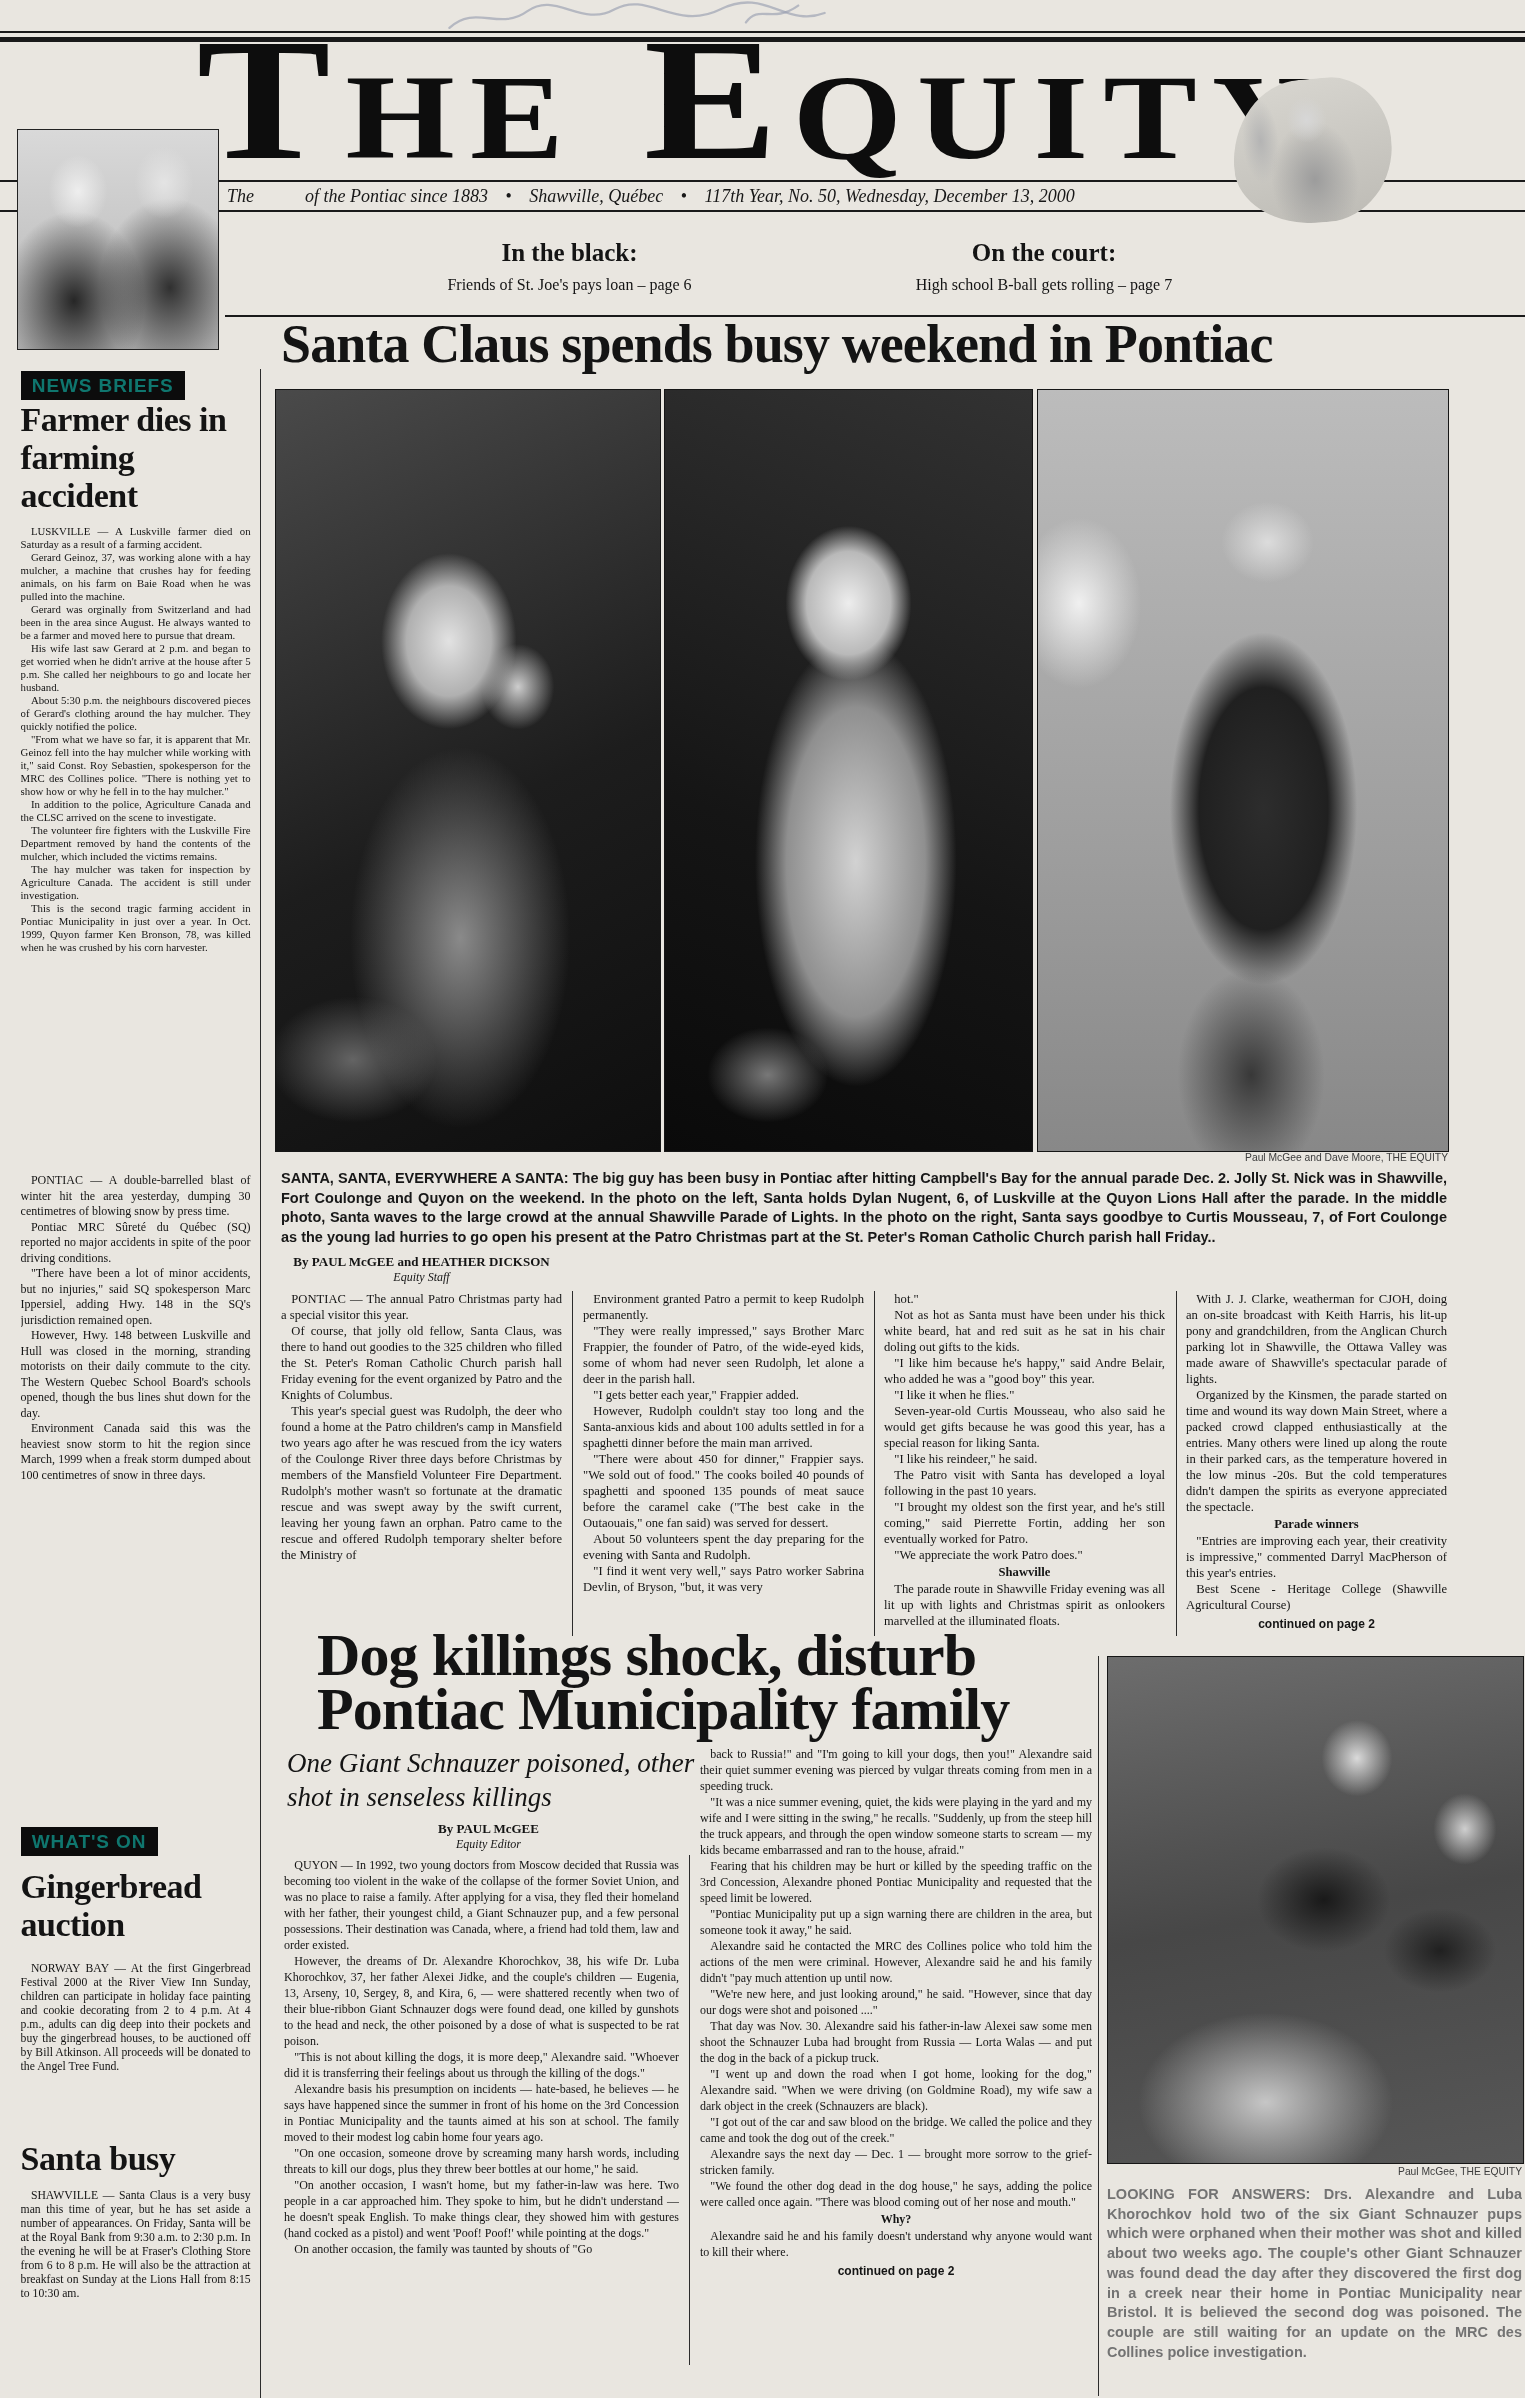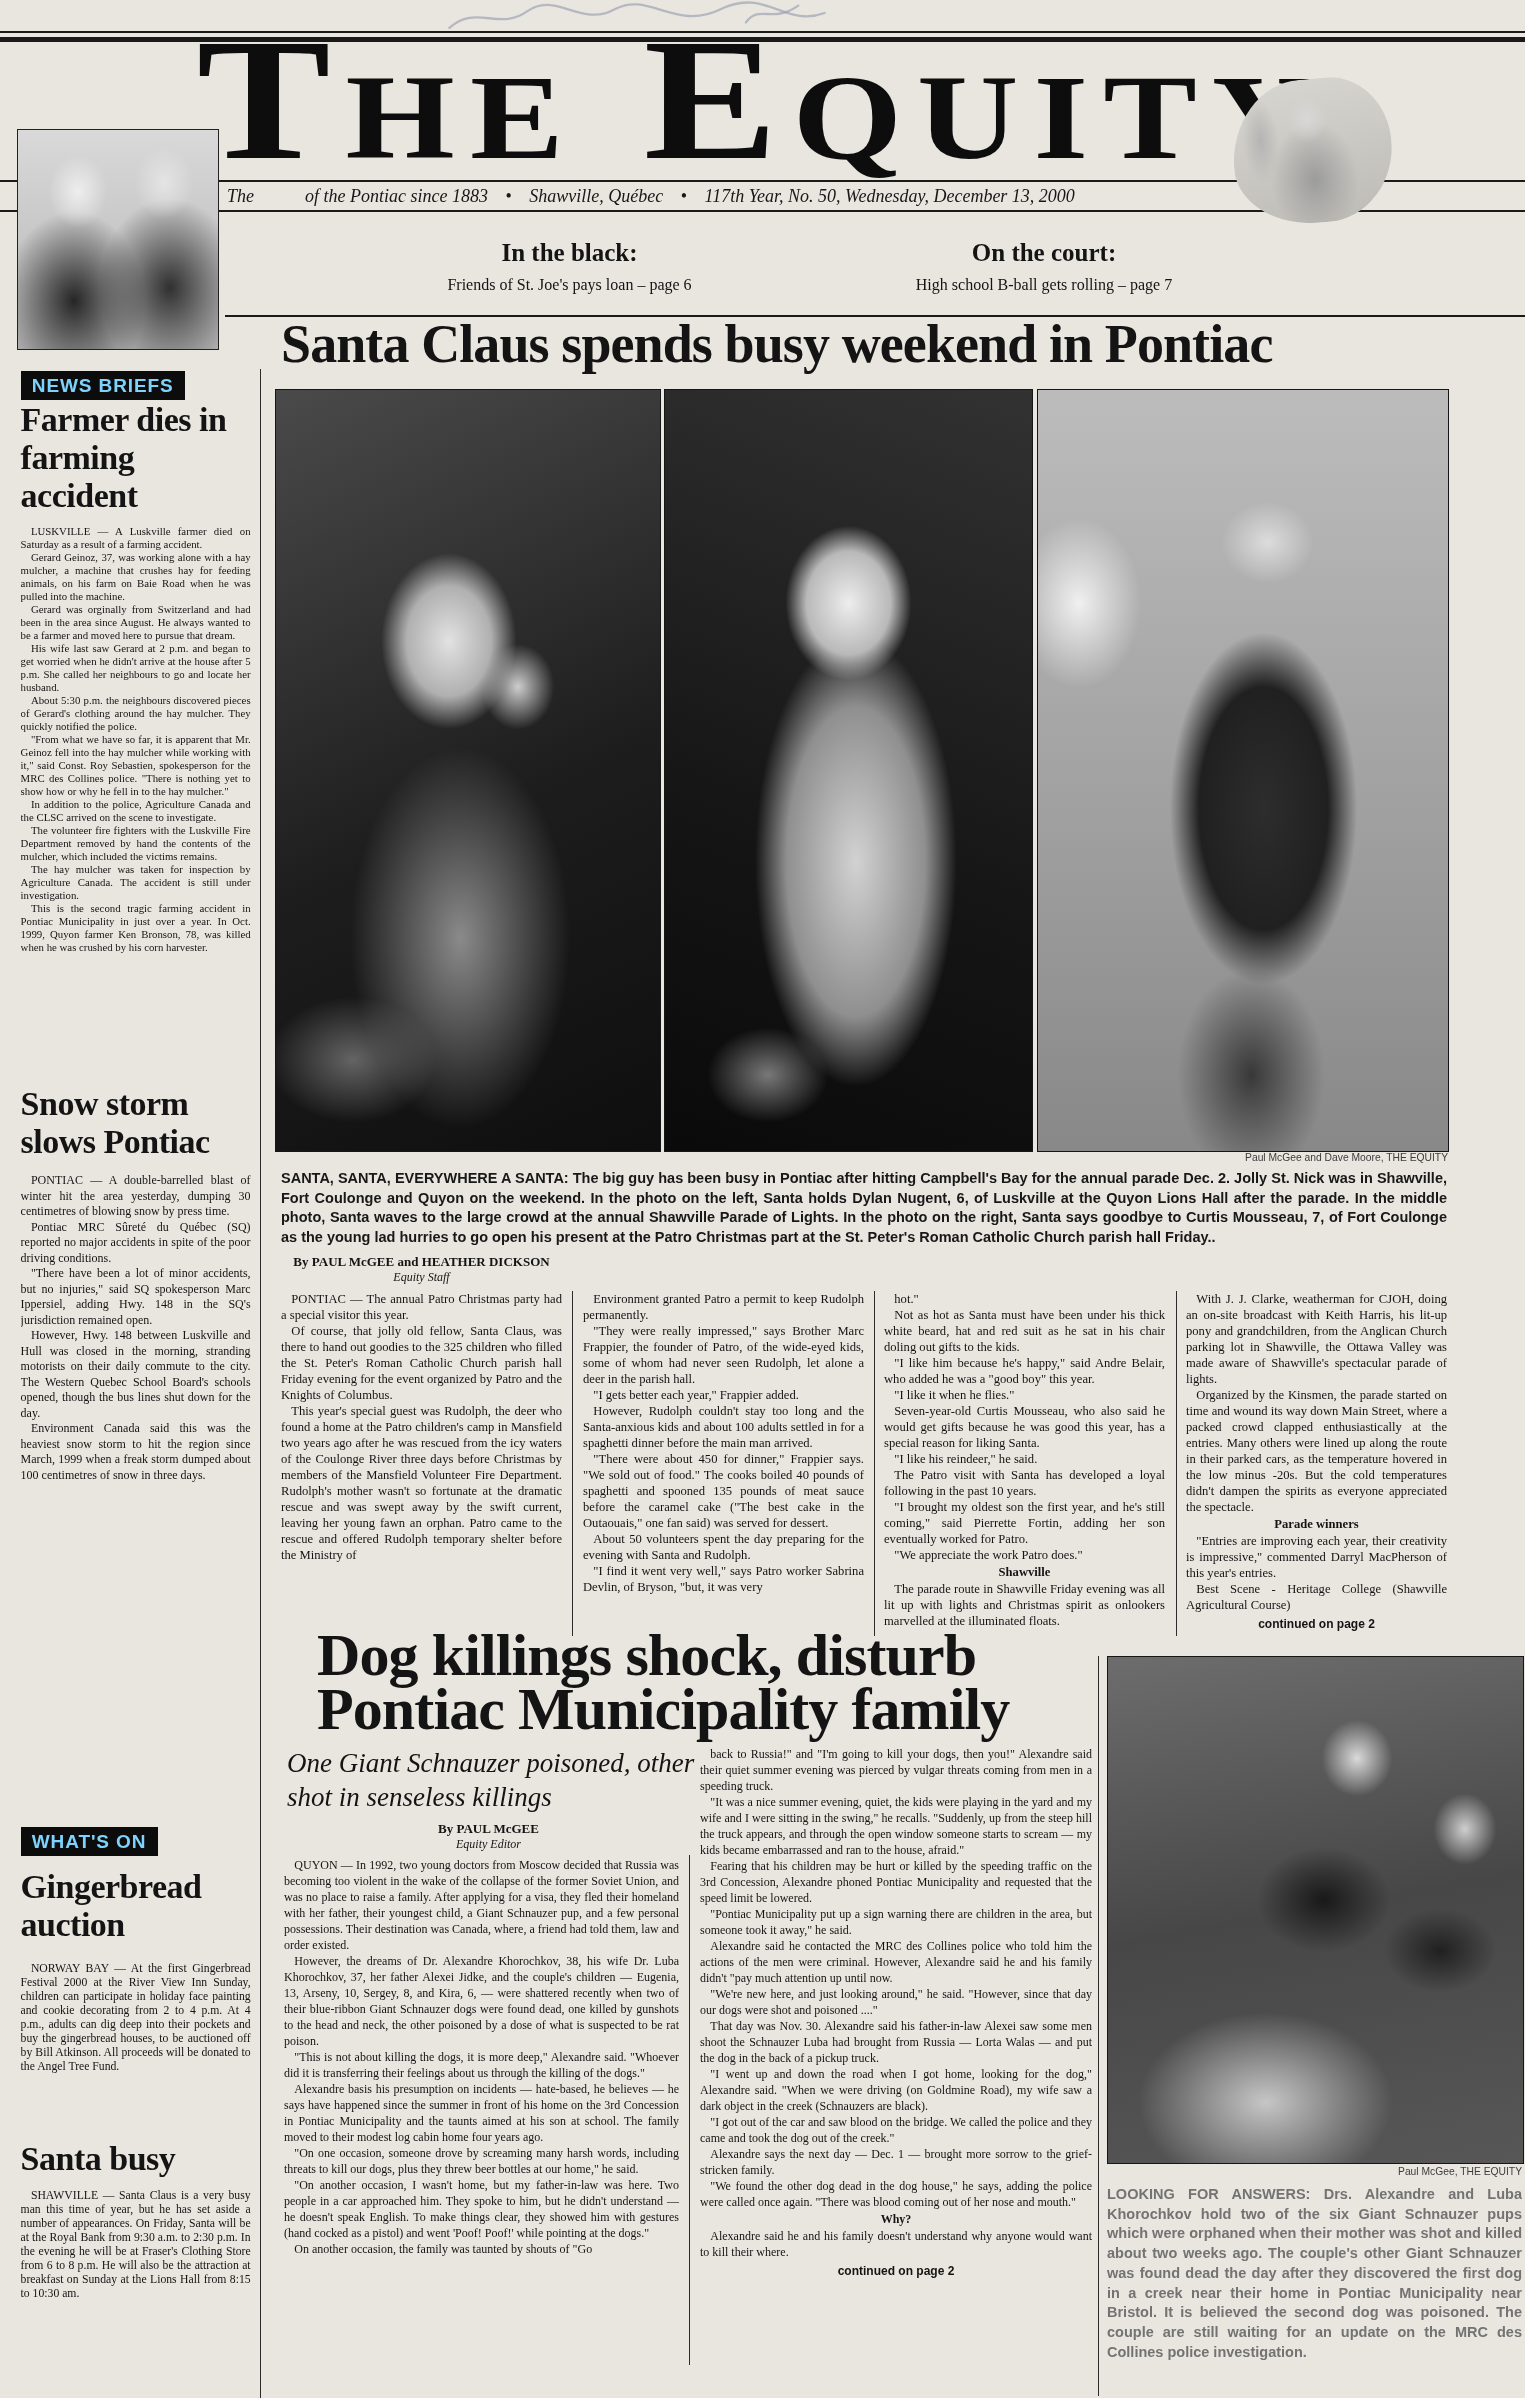--- a/index.html
+++ b/index.html
@@ -63,21 +63,21 @@
   .photo-dogs{left:1107px;top:1656px;width:415px;height:506px;
     background:
       radial-gradient(52px 56px at 60% 20%, #dadada, rgba(0,0,0,0) 68%),
       radial-gradient(45px 51px at 86% 34%, #cfcfcf, rgba(0,0,0,0) 70%),
       radial-gradient(89px 70px at 52% 48%, #191919, rgba(0,0,0,0) 75%),
       radial-gradient(75px 56px at 80% 58%, #202020, rgba(0,0,0,0) 75%),
       radial-gradient(159px 112px at 38% 88%, #c6c6c6, rgba(0,0,0,0) 80%),
       linear-gradient(170deg,#6d6d6d,#474747 50%,#575757);}
 
   
-  .banner{position:absolute;background:#0c0c0c;color:#7dd3fc;font-family:"Liberation Sans",sans-serif;
+  .banner{position:absolute;background:#0c0c0c;color:#0f766e;font-family:"Liberation Sans",sans-serif;
           font-weight:bold;font-size:19px;line-height:19px;padding:4.7px 11.2px 5.6px;letter-spacing:0.9px;}
 
   
   .rail-head{position:absolute;left:20.6px;width:230px;font-weight:bold;font-size:34px;line-height:38px;
              letter-spacing:-0.5px;}
   .rail-body{position:absolute;left:20.6px;width:230px;overflow:hidden;font-size:10.8px;line-height:13px;}
   .rail-body.md{font-size:12px;line-height:15.5px;}
   .rail-body.sm{font-size:11.7px;line-height:14px;}
 
   
@@ -157,21 +157,20 @@
       <p class="para">Gerard was orginally from Switzerland and had been in the area since August. He always wanted to be a farmer and moved here to pursue that dream.</p>
       <p class="para">His wife last saw Gerard at 2 p.m. and began to get worried when he didn't arrive at the house after 5 p.m. She called her neighbours to go and locate her husband.</p>
       <p class="para">About 5:30 p.m. the neighbours discovered pieces of Gerard's clothing around the hay mulcher. They quickly notified the police.</p>
       <p class="para">"From what we have so far, it is apparent that Mr. Geinoz fell into the hay mulcher while working with it," said Const. Roy Sebastien, spokesperson for the MRC des Collines police. "There is nothing yet to show how or why he fell in to the hay mulcher."</p>
       <p class="para">In addition to the police, Agriculture Canada and the CLSC arrived on the scene to investigate.</p>
       <p class="para">The volunteer fire fighters with the Luskville Fire Department removed by hand the contents of the mulcher, which included the victims remains.</p>
       <p class="para">The hay mulcher was taken for inspection by Agriculture Canada. The accident is still under investigation.</p>
       <p class="para">This is the second tragic farming accident in Pontiac Municipality in just over a year. In Oct. 1999, Quyon farmer Ken Bronson, 78, was killed when he was crushed by his corn harvester.</p>
     </div>
 
-  <div class="rail-head" style="top:1085px;">Snow storm slows Pontiac</div>
   <div class="rail-body md" style="top:1173px;height:646px;">
       <p class="para">PONTIAC — A double-barrelled blast of winter hit the area yesterday, dumping 30 centimetres of blowing snow by press time.</p>
       <p class="para">Pontiac MRC Sûreté du Québec (SQ) reported no major accidents in spite of the poor driving conditions.</p>
       <p class="para">"There have been a lot of minor accidents, but no injuries," said SQ spokesperson Marc Ippersiel, adding Hwy. 148 in the SQ's jurisdiction remained open.</p>
       <p class="para">However, Hwy. 148 between Luskville and Hull was closed in the morning, stranding motorists on their daily commute to the city. The Western Quebec School Board's schools opened, though the bus lines shut down for the day.</p>
       <p class="para">Environment Canada said this was the heaviest snow storm to hit the region since March, 1999 when a freak storm dumped about 100 centimetres of snow in three days.</p>
     </div>
 
   <div class="banner" style="left:20.6px;top:1827px;">WHAT'S ON</div>
   <div class="rail-head" style="top:1868px;">Gingerbread auction</div>

